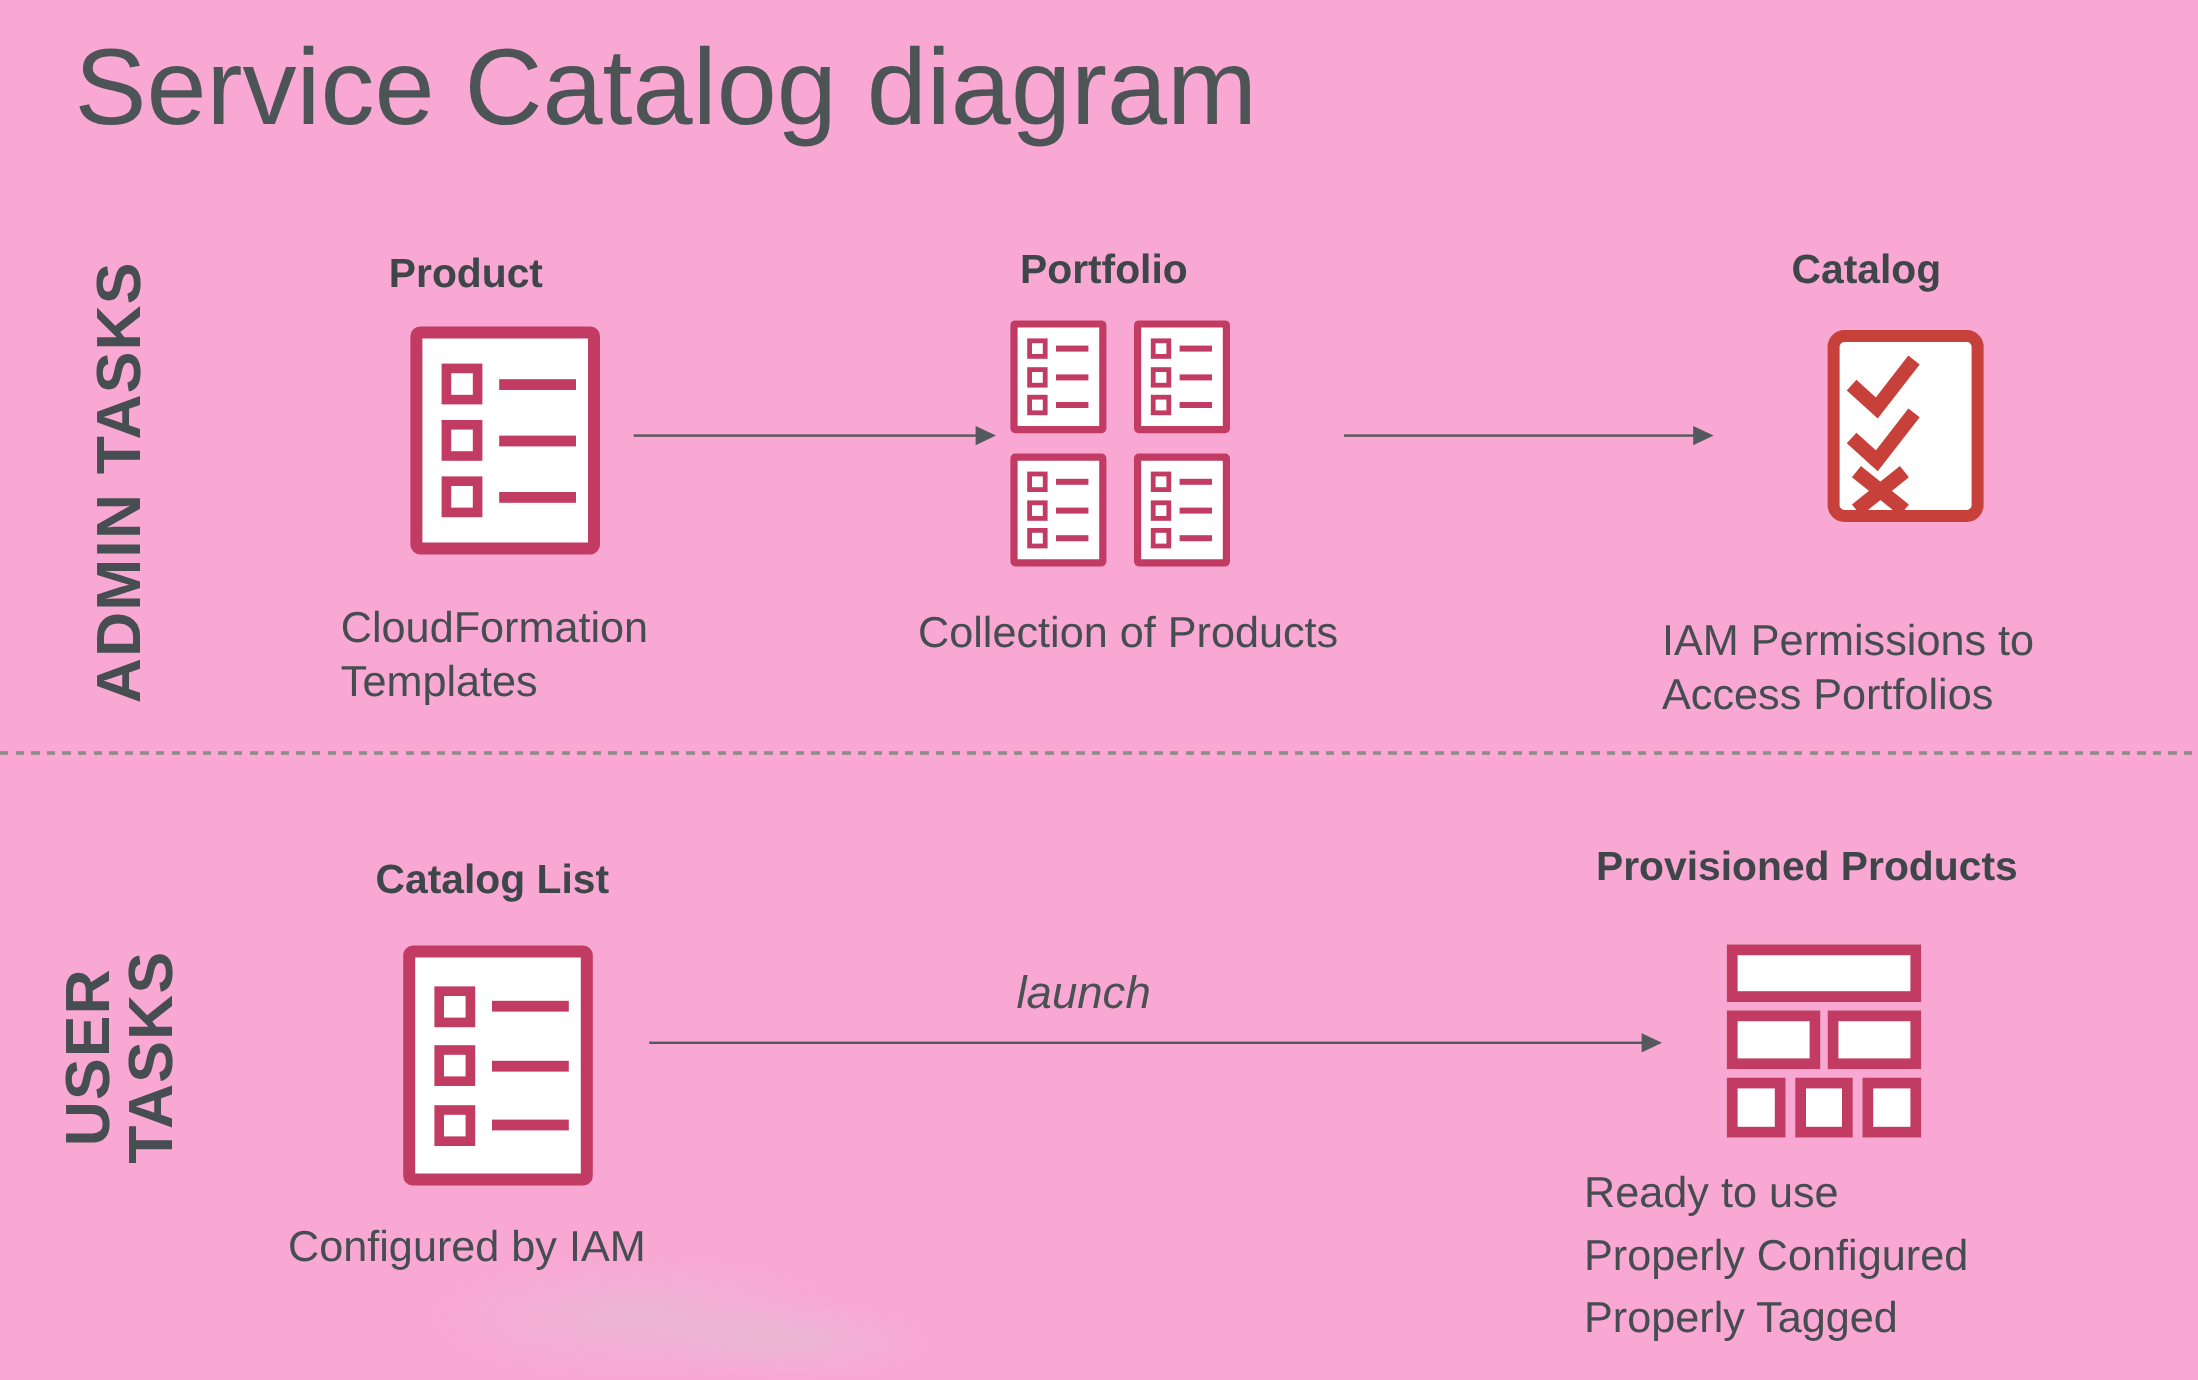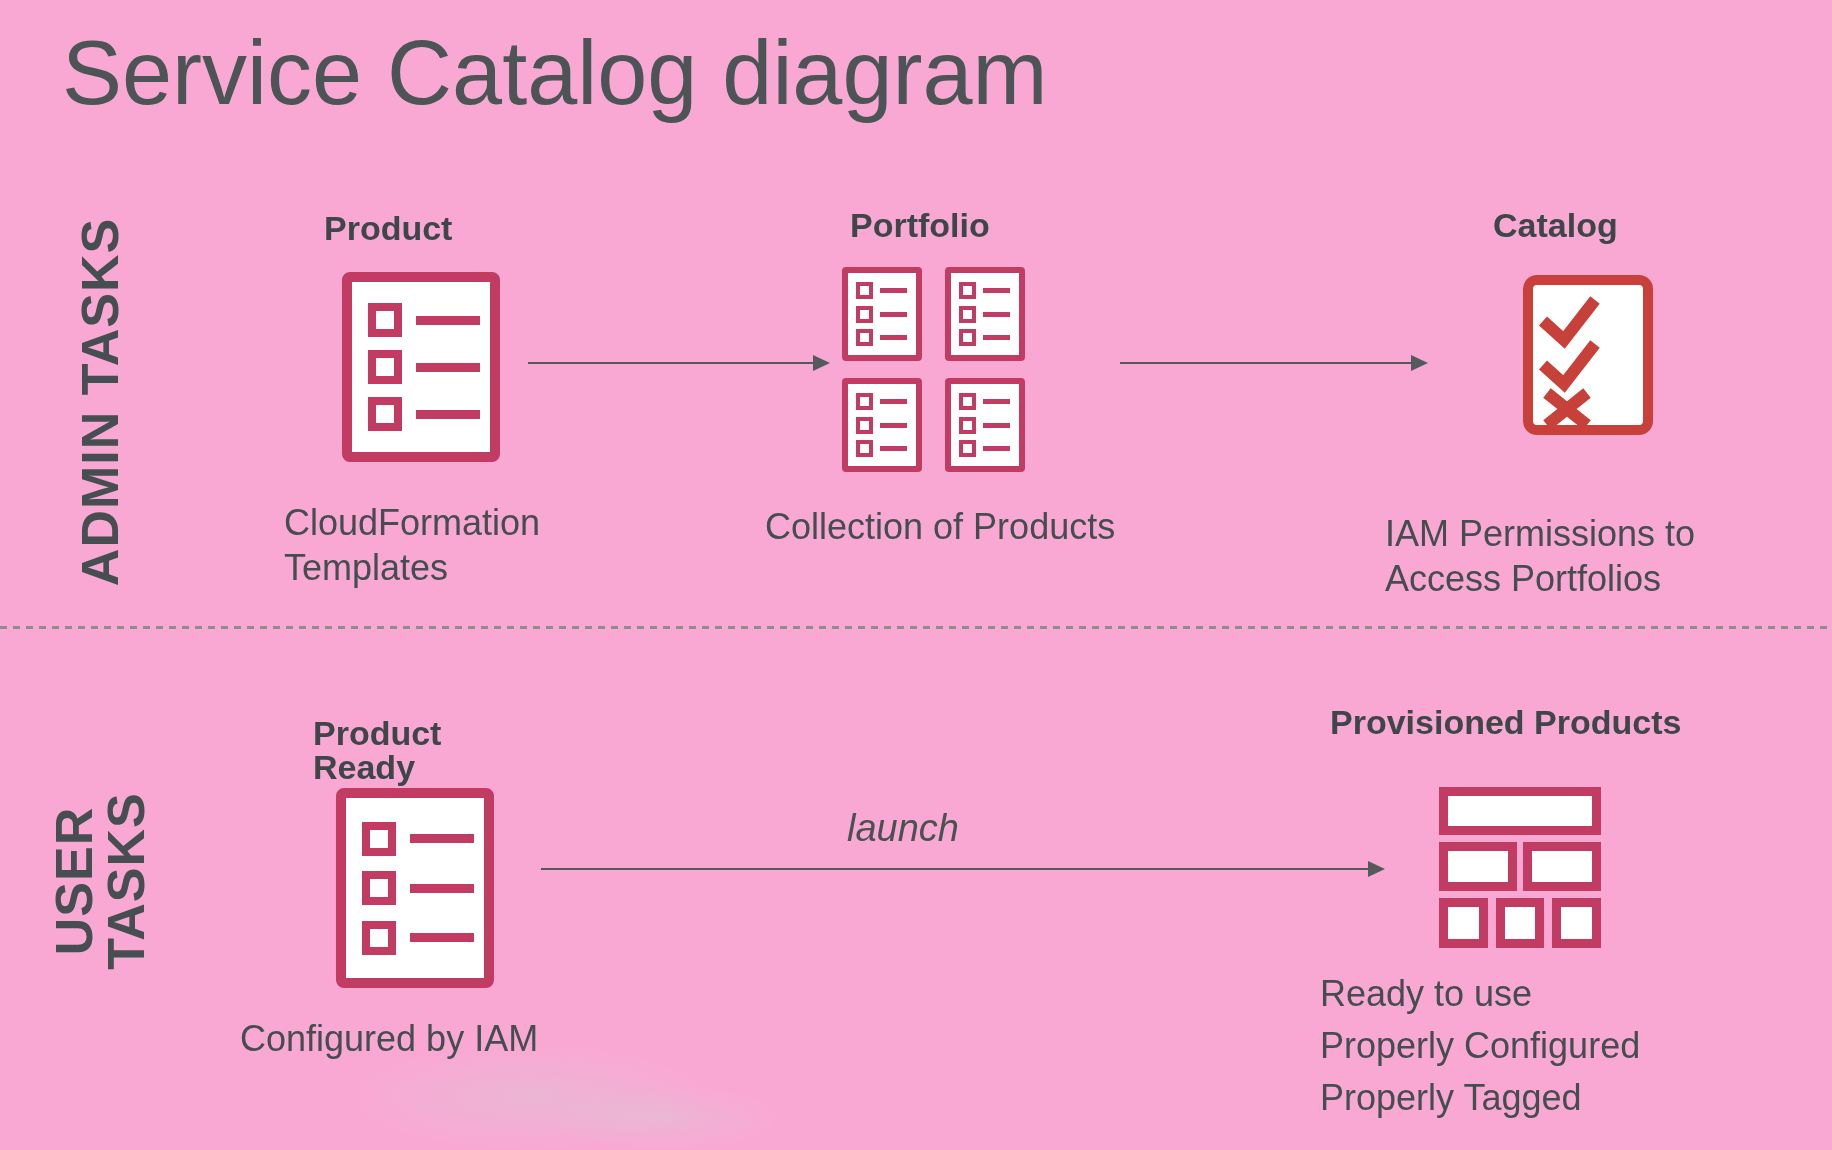--- a/index.html
+++ b/index.html
@@ -175,21 +175,21 @@
       <path d="M10 102 L50 134 M50 102 L10 134" fill="none" stroke="#c8403a" stroke-width="12"></path>
     </svg>
   </div>
   <div class="caption" style="left:1385px;top:511px;width:420px;">IAM Permissions to
 Access Portfolios</div>
 
   <div class="divider"></div>
 
   <div class="side-label" style="left:-70px;top:829px;width:340px;">USER TASKS</div>
 
-  <div class="heading" style="left:313px;top:716px;width:200px;">Product Ready</div>
+  <div class="heading" style="left:313px;top:716px;width:200px;">Catalog List</div>
   <div class="doc-icon" style="left:336px;top:788px;width:158px;height:200px;">
     <div class="doc-row">
         <span class="doc-bullet"></span>
         <span class="doc-line"></span>
       </div>
     <div class="doc-row">
         <span class="doc-bullet"></span>
         <span class="doc-line"></span>
       </div>
     <div class="doc-row">

